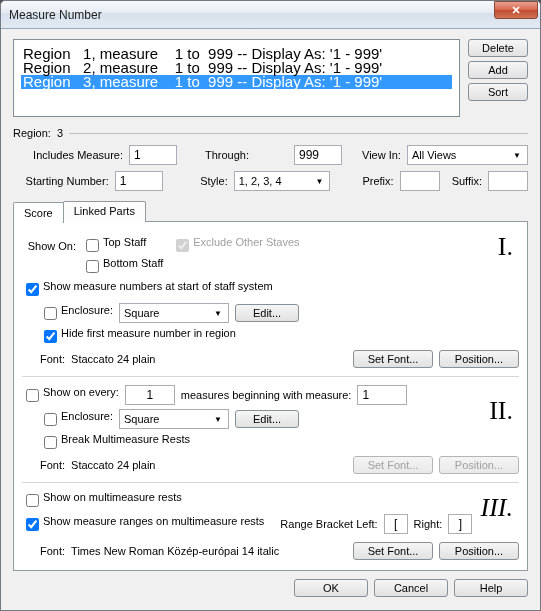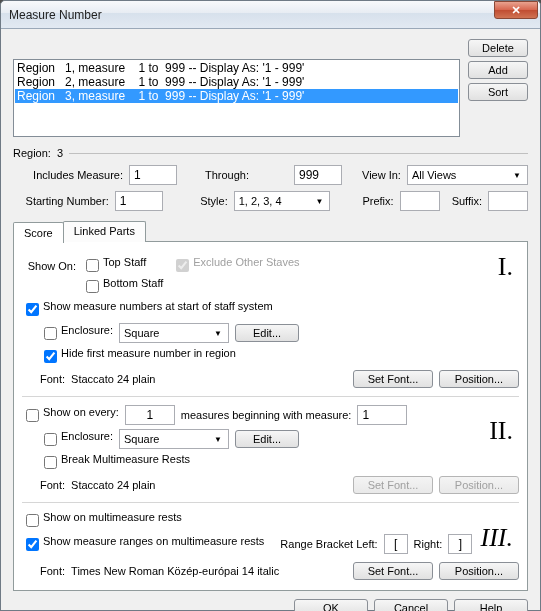--- a/index.html
+++ b/index.html
@@ -56,23 +56,22 @@
   display: flex;
   gap: 8px;
 }
 .listbox {
   flex: 1;
   background: #fff;
   border: 1px solid #838d97;
   height: 78px;
   overflow: hidden;
   font-family: 'Segoe UI', Tahoma, sans-serif;
-  font-size: 12px;
-  padding: 1px;
-  margin-top: 20px;
+  font-size: 15px;
+  padding: 7px;
 }
 .listbox .row {
   padding: 0 2px;
   white-space: pre;
   line-height: 14px;
 }
 .listbox .row.sel {
   background: #3399ff;
   color: #fff;
 }
@@ -376,21 +375,21 @@
           <div class="inline-row indent" style="margin-top:4px">
             <span>Font:</span>
             <span>Staccato 24 plain</span>
             <div style="flex:1"></div>
             <button class="std wide" disabled="">Set Font...</button>
             <button class="std wide" disabled="">Position...</button>
           </div>
         </div>
 
         <div class="section">
-          <div class="preview italic" style="top:22px">III.</div>
+          <div class="preview italic" style="top:12px">III.</div>
 
           <div class="inline-row" style="margin-top:0">
             <label class="ck">
                 <input type="checkbox" class="cb" style="">
                 <span>Show on multimeasure rests</span>
               </label>
           </div>
           <div class="inline-row">
             <label class="ck">
                 <input type="checkbox" class="cb" checked="" style="">

